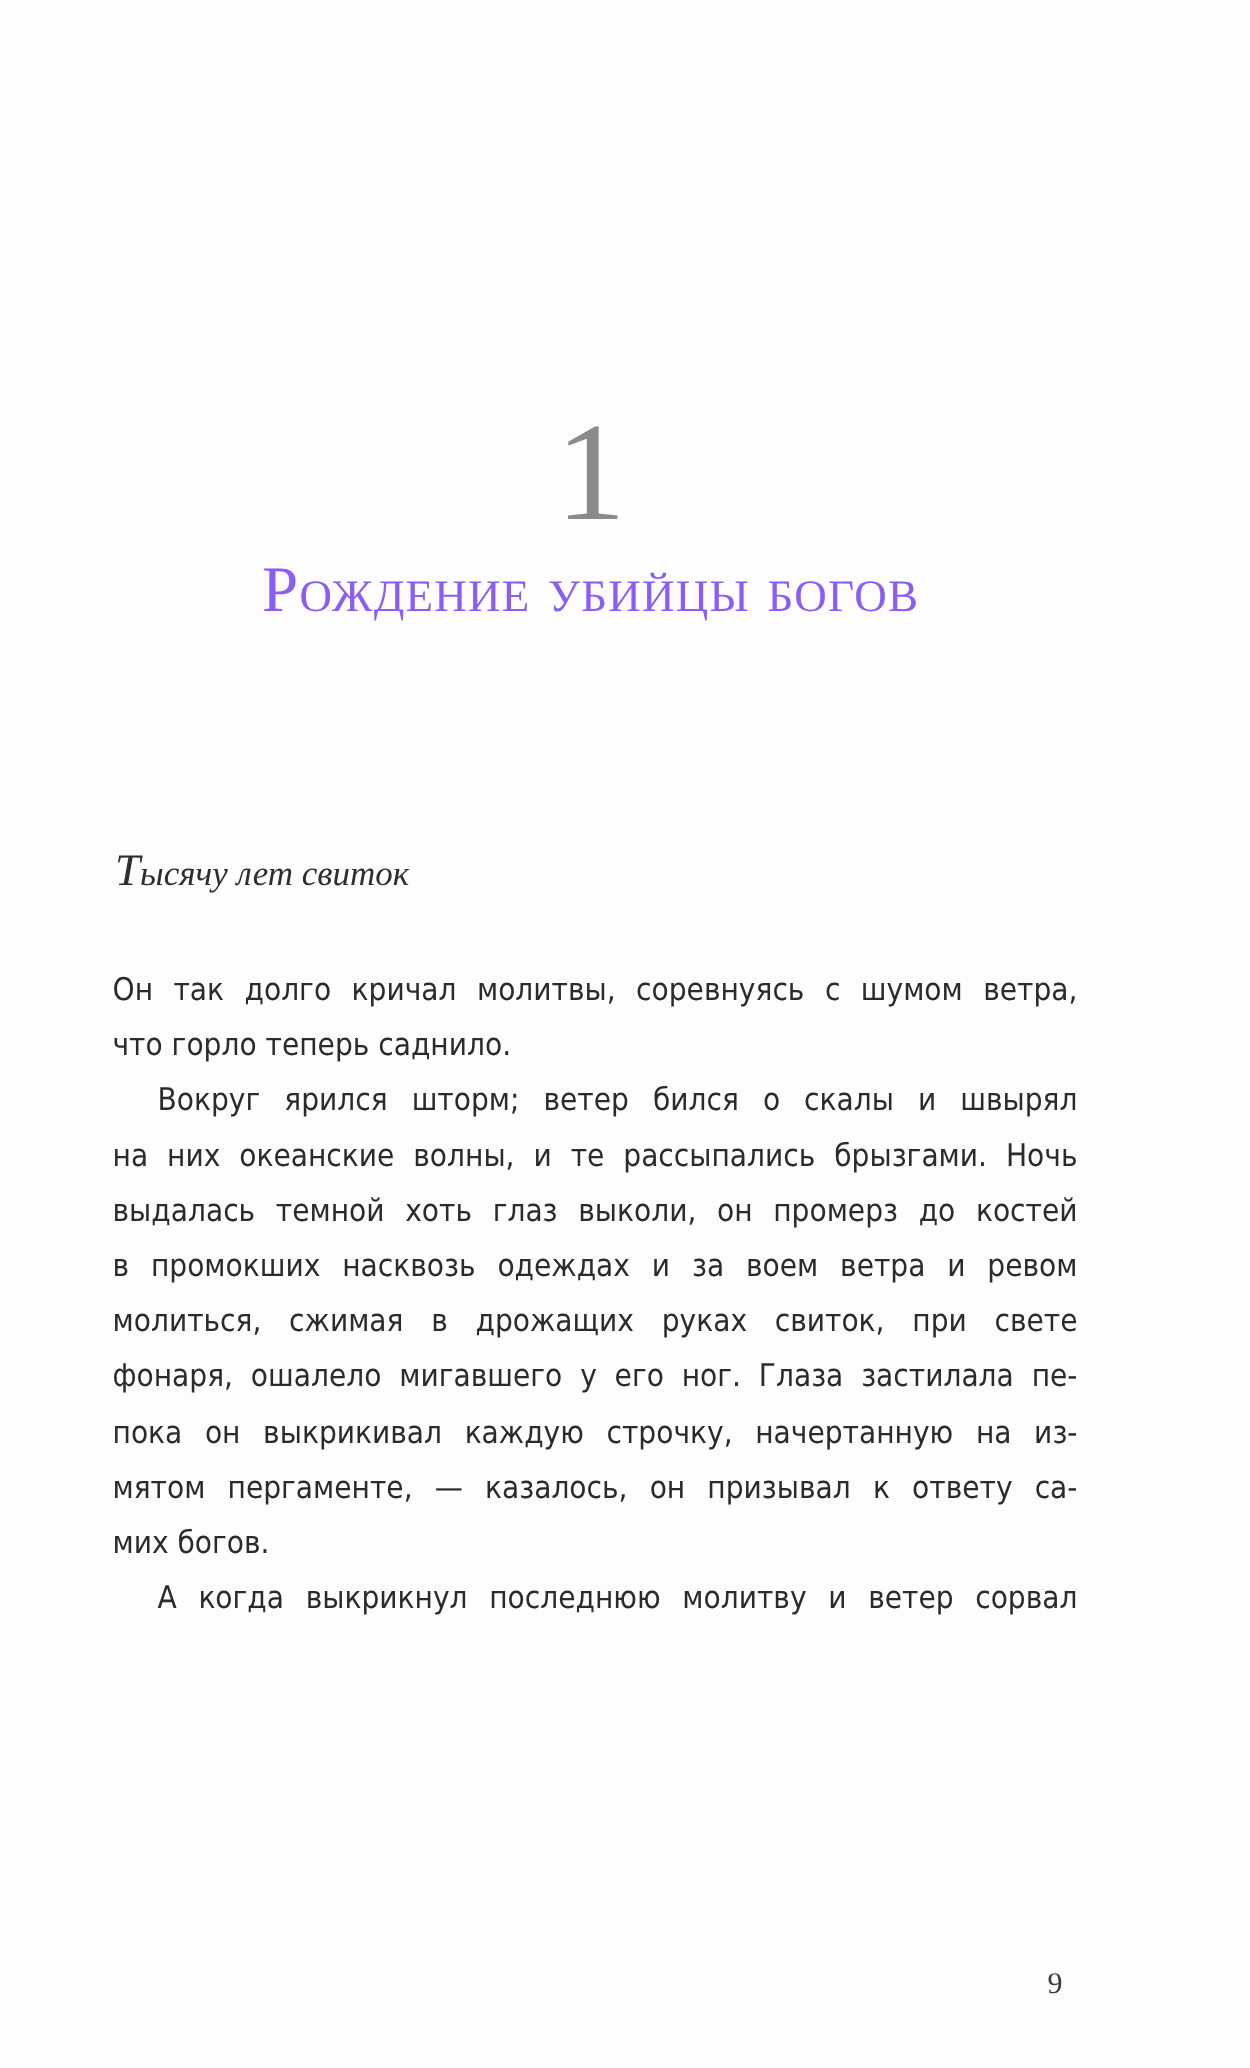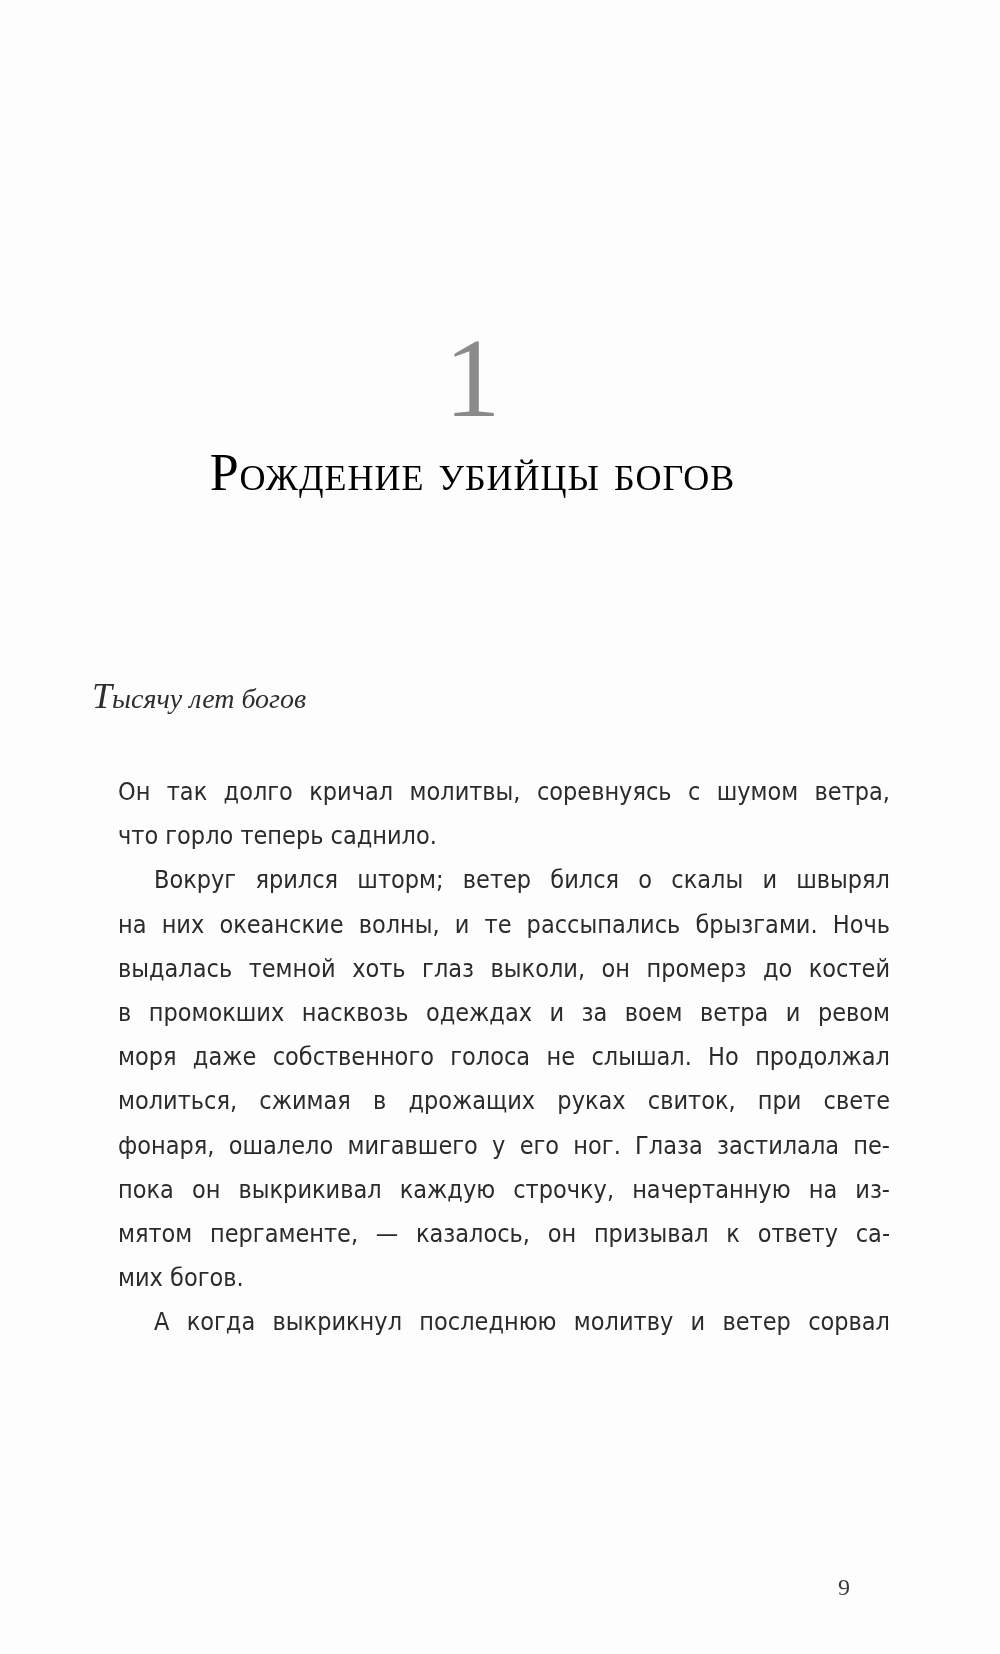--- a/index.html
+++ b/index.html
@@ -37,21 +37,21 @@
     }
     .chapter-title {
       position: absolute;
       left: 0;
       width: 945px;
       top: 438px;
       text-align: center;
       font-family: "Liberation Serif", "DejaVu Serif", serif;
       font-size: 52px;
       line-height: 70px;
-      color: #000000;
+      color: #8b5cf6;
       font-variant: small-caps;
       letter-spacing: 1px;
       white-space: nowrap;
     }
     .subtitle {
       position: absolute;
       left: 92px;
       top: 676px;
       font-family: "Liberation Serif", "DejaVu Serif", serif;
       font-style: italic;
@@ -66,21 +66,20 @@
       position: absolute;
       left: 90px;
       top: 770px;
       width: 772px;
       font-family: "DejaVu Sans", "Liberation Sans", sans-serif;
       font-size: 25px;
       line-height: 44.2px;
       color: #2b2b2b;
       text-align: justify;
       font-stretch: condensed;
-      margin-left: 28px;
     }
     .line {
       display: block;
       height: 44.2px;
       white-space: nowrap;
       text-align: justify;
       text-align-last: justify;
       overflow: visible;
     }
     .line.last {
@@ -101,32 +100,31 @@
   </style>
 </head>
 <body>
 
 <div class="page">
 
   <div class="chapter-number">1</div>
 
   <div class="chapter-title">Рождение убийцы богов</div>
 
-  <div class="subtitle"><span class="cap">Т</span><span>ысячу лет богов</span></div>
+  <div class="subtitle"><span class="cap">Т</span><span>ысячу лет свиток</span></div>
 
   <div class="body-text">
 
     <span class="line">Он так долго кричал молитвы, соревнуясь с шумом ветра,</span>
     <span class="line last">что горло теперь саднило.</span>
 
     <span class="line indent">Вокруг ярился шторм; ветер бился о скалы и швырял</span>
     <span class="line">на них океанские волны, и те рассыпались брызгами. Ночь</span>
     <span class="line">выдалась темной хоть глаз выколи, он промерз до костей</span>
     <span class="line">в промокших насквозь одеждах и за воем ветра и ревом</span>
-    <span class="line">моря даже собственного голоса не слышал. Но продолжал</span>
     <span class="line">молиться, сжимая в дрожащих руках свиток, при свете</span>
     <span class="line">фонаря, ошалело мигавшего у его ног. Глаза застилала пе-</span>
     <span class="line">пока он выкрикивал каждую строчку, начертанную на из-</span>
     <span class="line">мятом пергаменте, — казалось, он призывал к ответу са-</span>
     <span class="line last">мих богов.</span>
 
     <span class="line indent">А когда выкрикнул последнюю молитву и ветер сорвал</span>
   </div>
 
   <div class="page-number">9</div>

